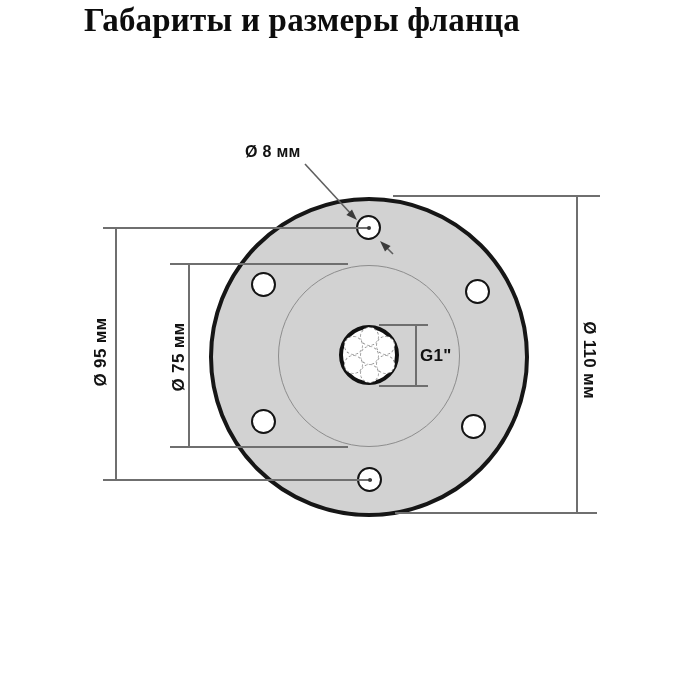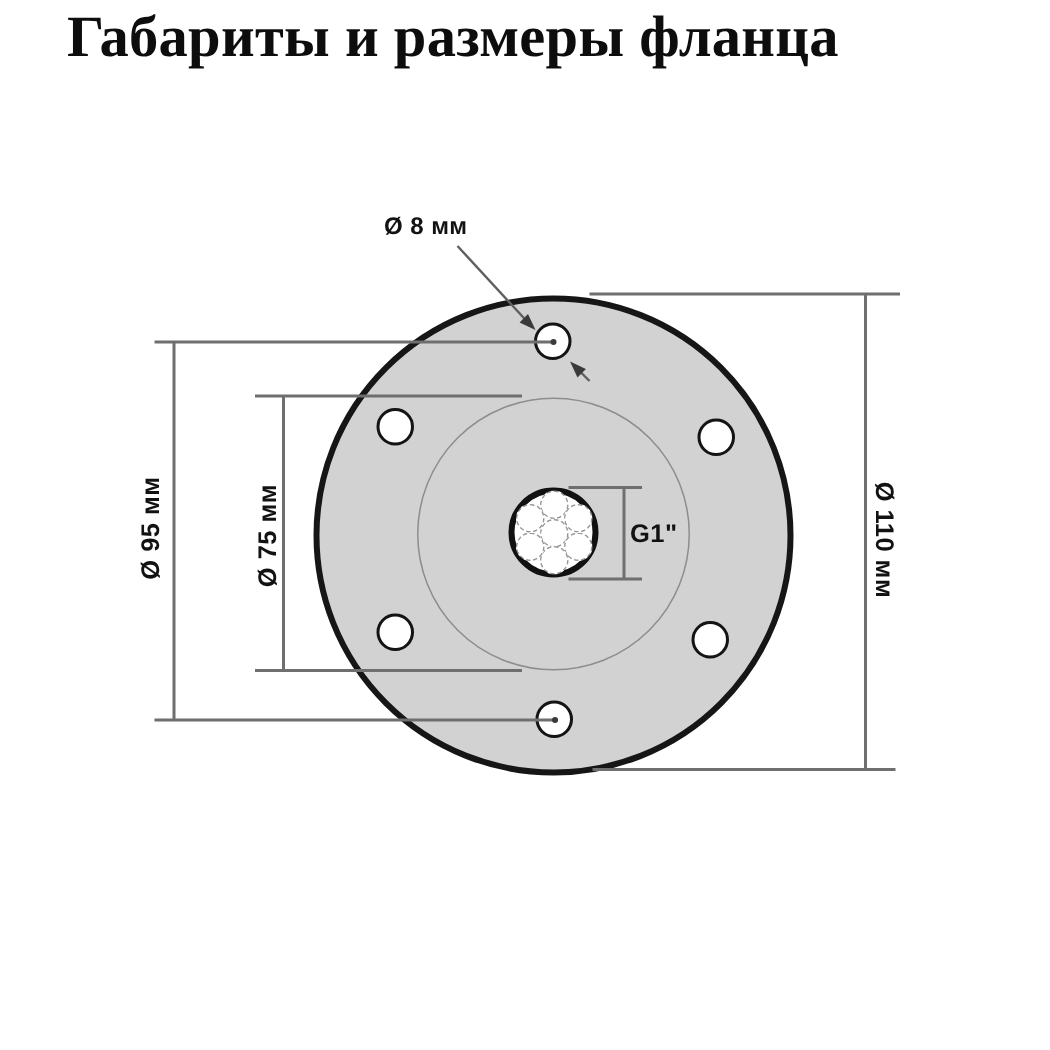--- a/index.html
+++ b/index.html
@@ -14,21 +14,21 @@
   body{
     width:700px;height:700px;background:var(--bg);
     font-family:"Liberation Sans",sans-serif;
     position:relative;overflow:hidden;
   }
   .page{position:absolute;inset:0;}
   .title{
     position:absolute;left:0;top:2px;width:604px;
     text-align:center;margin:0;
     font-family:"Liberation Serif",serif;
-    font-weight:700;font-size:39px;letter-spacing:0.2px;
+    font-weight:700;font-size:33px;letter-spacing:0.2px;
     color:#0d0d0d;
   }
   .circle{position:absolute;border-radius:50%;box-sizing:border-box;}
   .flange-body{
     left:209px;top:197px;width:320px;height:320px;
     background:var(--flange-fill);
     border:4.5px solid var(--outline);
   }
   .inner-circle{
     left:278px;top:265px;width:182px;height:182px;
@@ -106,21 +106,21 @@
     <div class="center-dot" style="left:367px;top:226px;"></div>
     <div class="center-dot" style="left:368px;top:478px;"></div>
 
     <svg class="overlay" width="700" height="700" viewBox="0 0 700 700">
       <line x1="305" y1="164" x2="352" y2="215" stroke="#5f5f5f" stroke-width="1.6"></line>
       <polygon points="357,220 346.4,215.0 352.0,209.4" fill="#3a3a3a"></polygon>
       <line x1="386" y1="247" x2="393" y2="254" stroke="#5f5f5f" stroke-width="1.6"></line>
       <polygon points="380,241 390.6,246.0 385.0,251.6" fill="#3a3a3a"></polygon>
     </svg>
 
-    <div class="dim-label" style="left:256px;top:143px;font-size:16px;">Ø 8 мм</div>
+    <div class="dim-label" style="left:245px;top:143px;font-size:16px;">Ø 8 мм</div>
 
     <div class="dim-label rot-left" style="left:101px;top:352px;">Ø 95 мм</div>
 
     <div class="dim-label rot-left" style="left:179px;top:357px;">Ø 75 мм</div>
 
     <div class="dim-label rot-right" style="left:589px;top:360px;">Ø 110 мм</div>
 
     <div class="dim-label" style="left:420px;top:346px;">G1"</div>
   </div>
 

